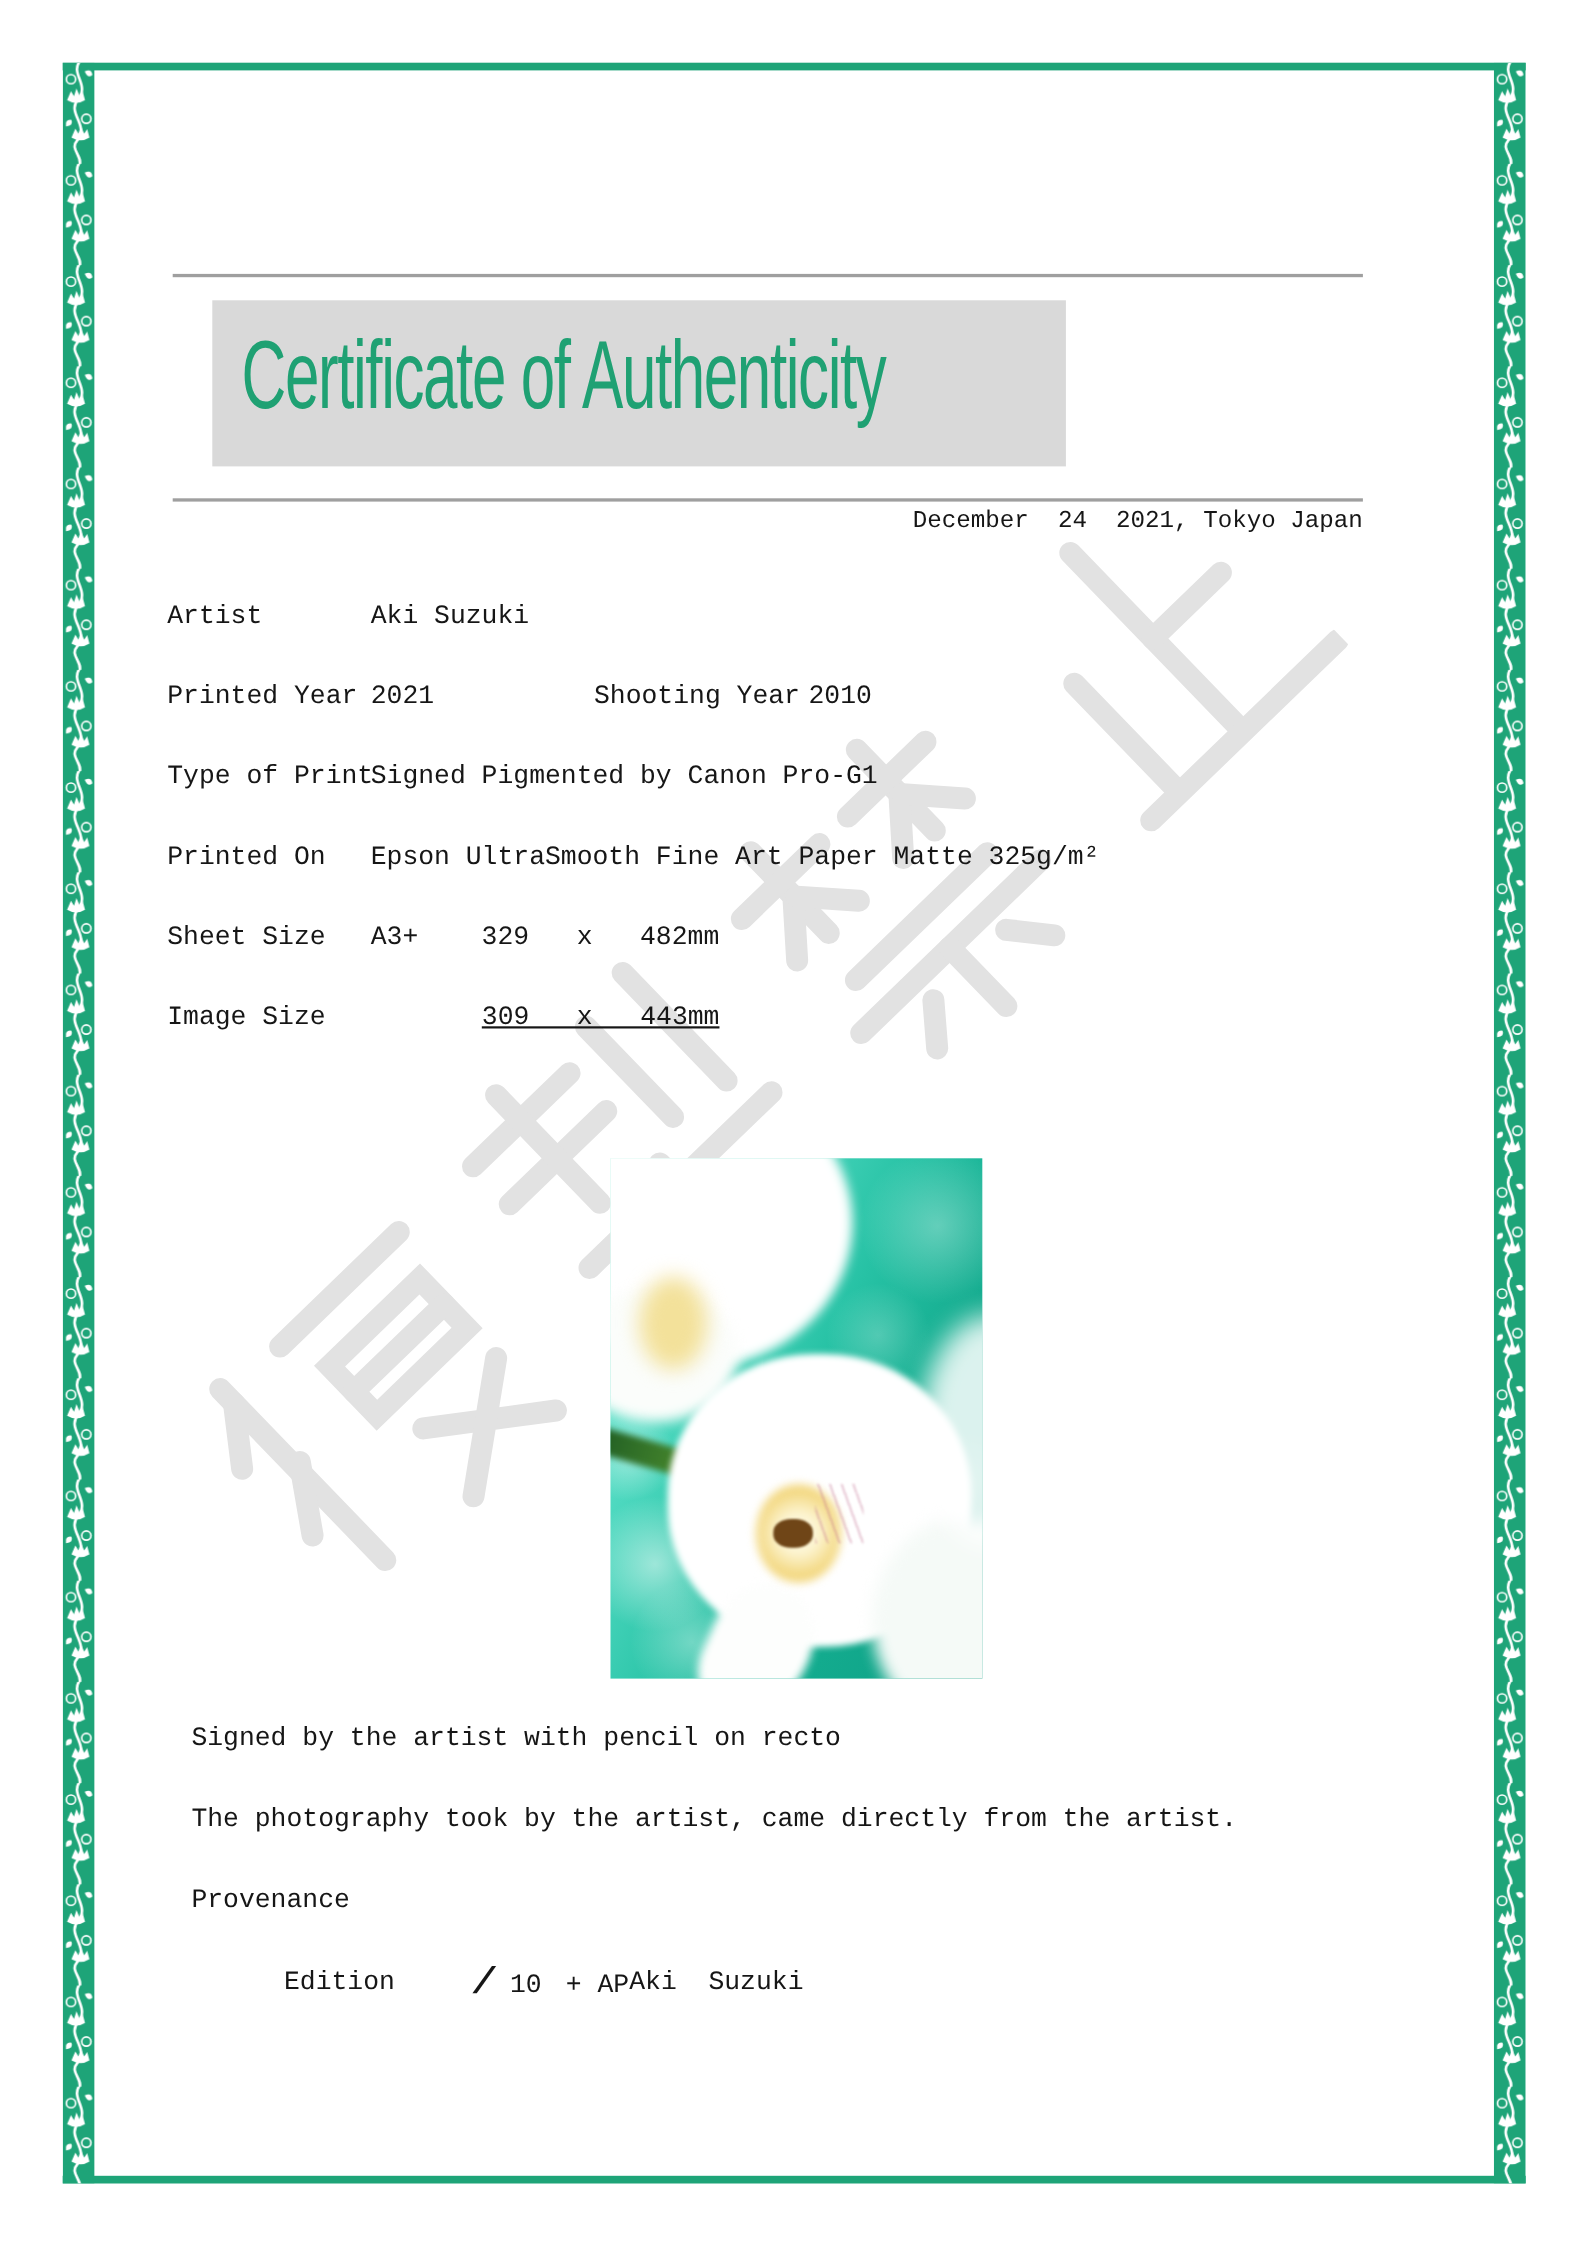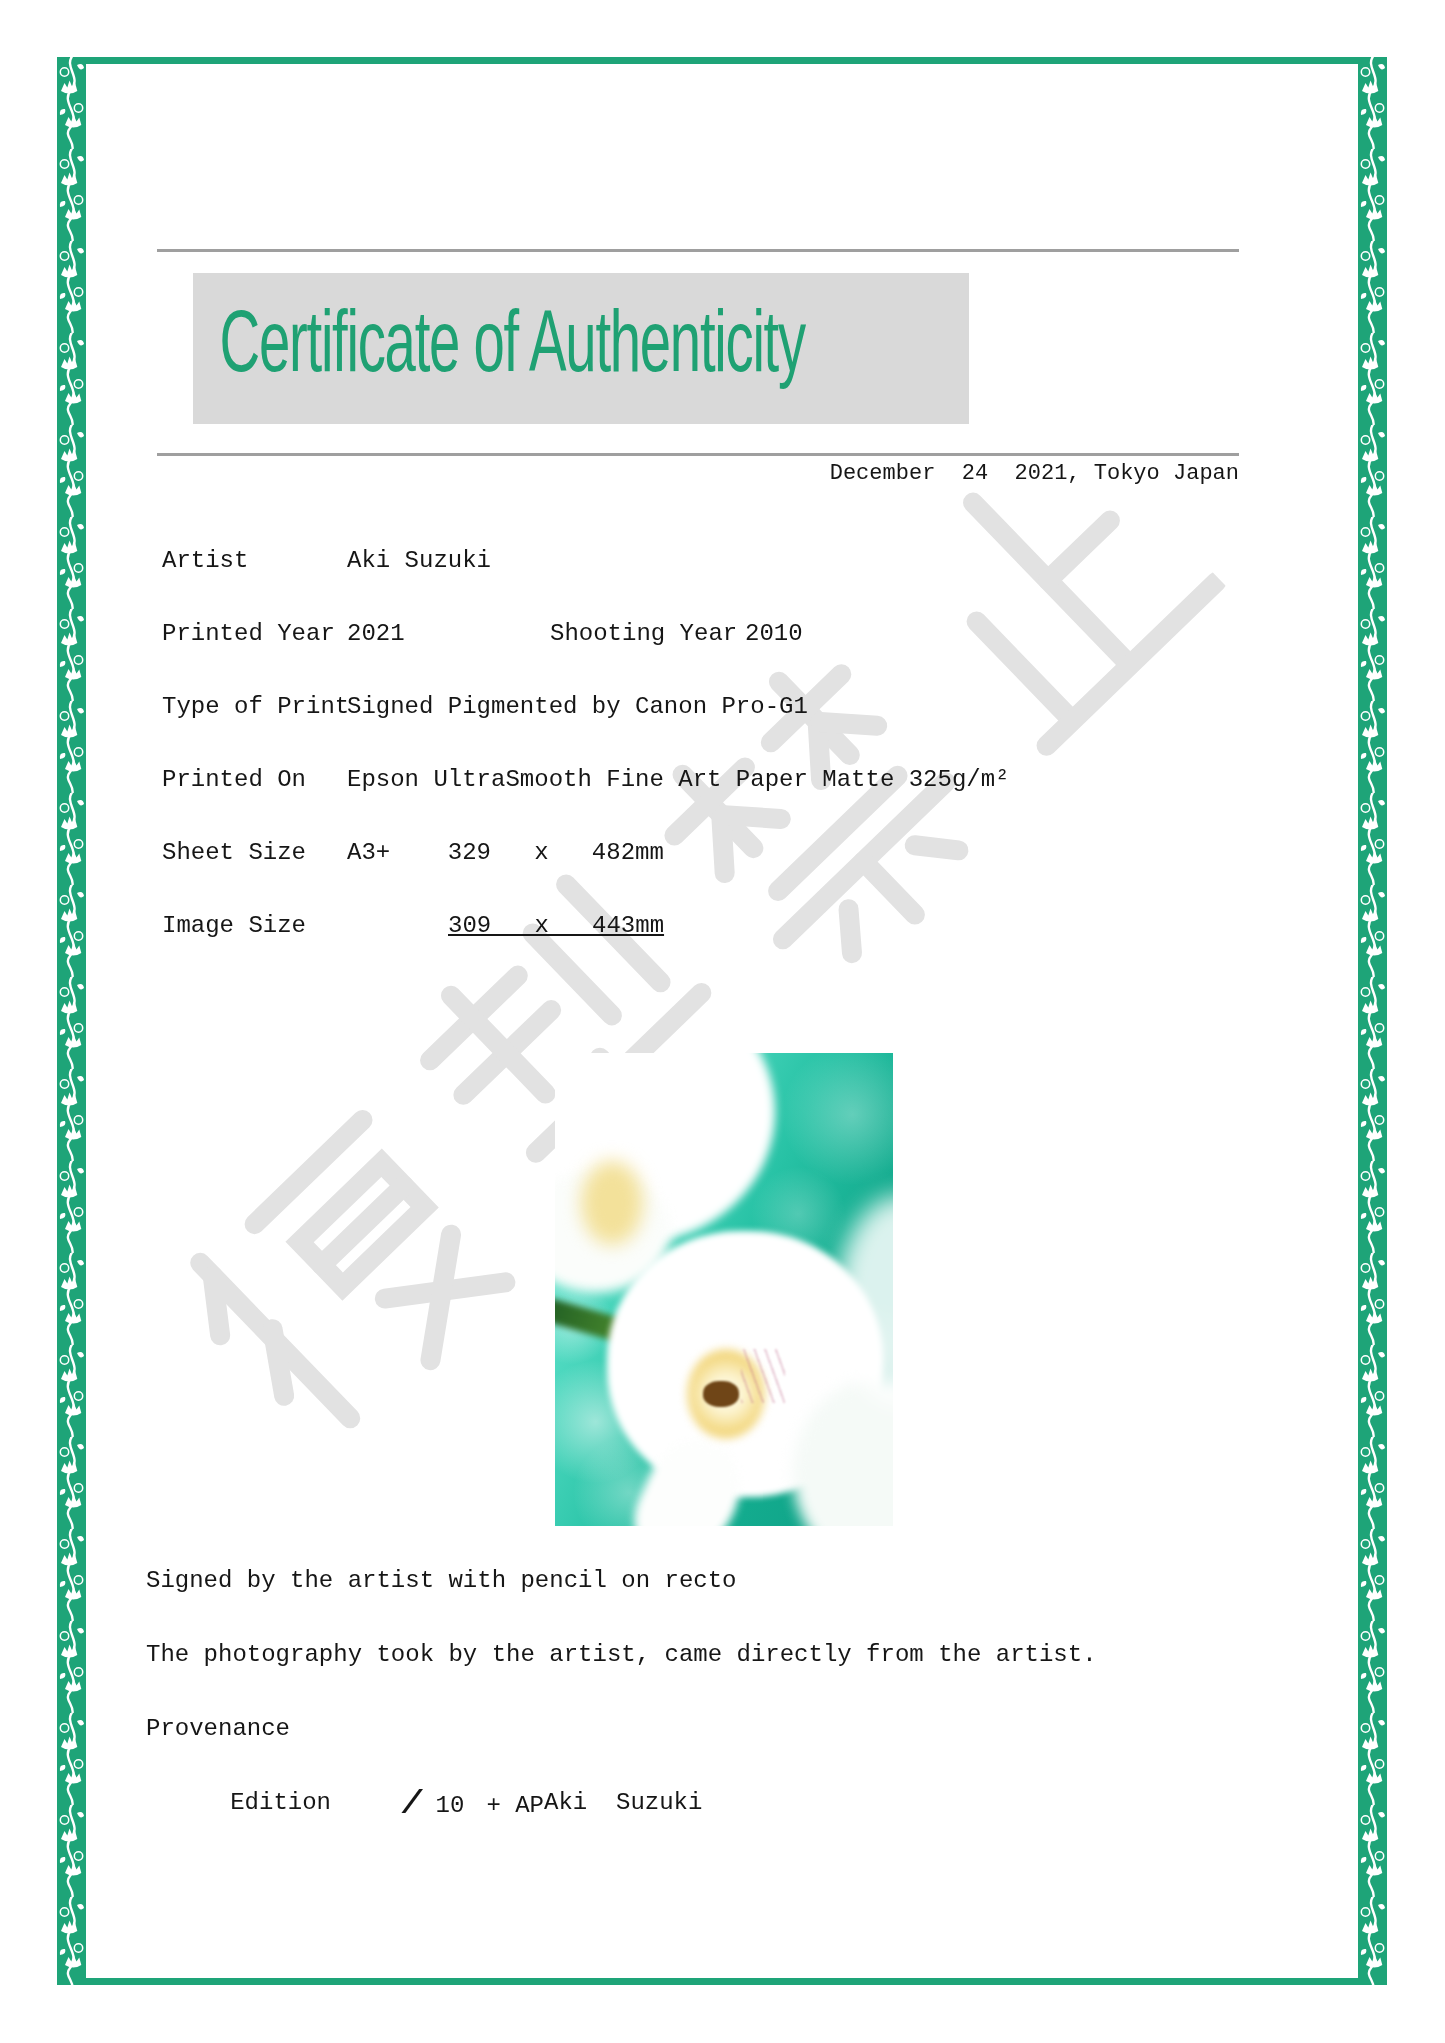--- a/index.html
+++ b/index.html
@@ -29,21 +29,21 @@
               align-items:flex-start;justify-content:center;z-index:2;overflow:hidden;opacity:.42;
               filter:blur(1px);
               -webkit-mask-image:linear-gradient(to bottom,rgba(0,0,0,.9),rgba(0,0,0,0) 85%);
               mask-image:linear-gradient(to bottom,rgba(0,0,0,.9),rgba(0,0,0,0) 85%);}
 
   
   .date-line{position:absolute;top:460px;right:206px;font-size:22px;line-height:28px;
              white-space:pre;z-index:2;}
 
   
-  .fields{position:absolute;left:162px;top:546px;font-size:24px;line-height:30px;z-index:2;}
+  .fields{position:absolute;left:152px;top:546px;font-size:24px;line-height:30px;z-index:2;}
   .frow{display:flex;margin-bottom:43px;white-space:pre;}
   .flabel{width:185px;flex:0 0 auto;}
   .fvalue{flex:0 0 auto;}
   .fvalue-year{width:203px;flex:0 0 auto;}
   .flabel-shooting{width:195px;flex:0 0 auto;}
   .fvalue-indent{padding-left:101px;text-decoration:underline;}
 
   
   .photo{position:absolute;left:555px;top:1053px;width:338px;height:473px;overflow:hidden;z-index:2;
     background:
@@ -68,21 +68,21 @@
   .throat{left:132px;top:296px;width:78px;height:90px;border-radius:50%;filter:blur(4px);
         background:radial-gradient(circle,#fdf6d6 28%,#f2d579 68%,rgba(242,213,121,0) 100%);}
   .stamen{left:148px;top:328px;width:36px;height:26px;border-radius:45%;background:#6f4517;filter:blur(1px);}
   .streaks{left:186px;top:296px;width:44px;height:54px;filter:blur(1px);opacity:.55;
         background:repeating-linear-gradient(70deg,rgba(191,107,141,.65) 0 2px,rgba(191,107,141,0) 2px 10px);}
   .p3{left:238px;top:326px;width:168px;height:190px;border-radius:50%;filter:blur(7px);background:#f5faf7;}
   .p4{left:282px;top:142px;width:130px;height:210px;border-radius:50%;filter:blur(12px);
       background:rgba(255,255,255,.85);}
 
   
-  .footer{position:absolute;left:146px;top:1566px;font-size:24px;line-height:30px;z-index:2;}
+  .footer{position:absolute;left:174px;top:1566px;font-size:24px;line-height:30px;z-index:2;}
   .fline{margin-bottom:44px;white-space:pre;}
   .edition{display:flex;white-space:pre;text-align:right;}
   .e-label{width:185px;flex:0 0 auto;}
   .e-frac{width:213px;flex:0 0 auto;}
   .e-slash{display:inline-block;font-size:34px;line-height:30px;transform:translateY(1px) scaleX(1.3);
            transform-origin:left bottom;margin-right:16px;}
   .e-num{margin-right:22px;}
 </style>
 </head>
 <body>

